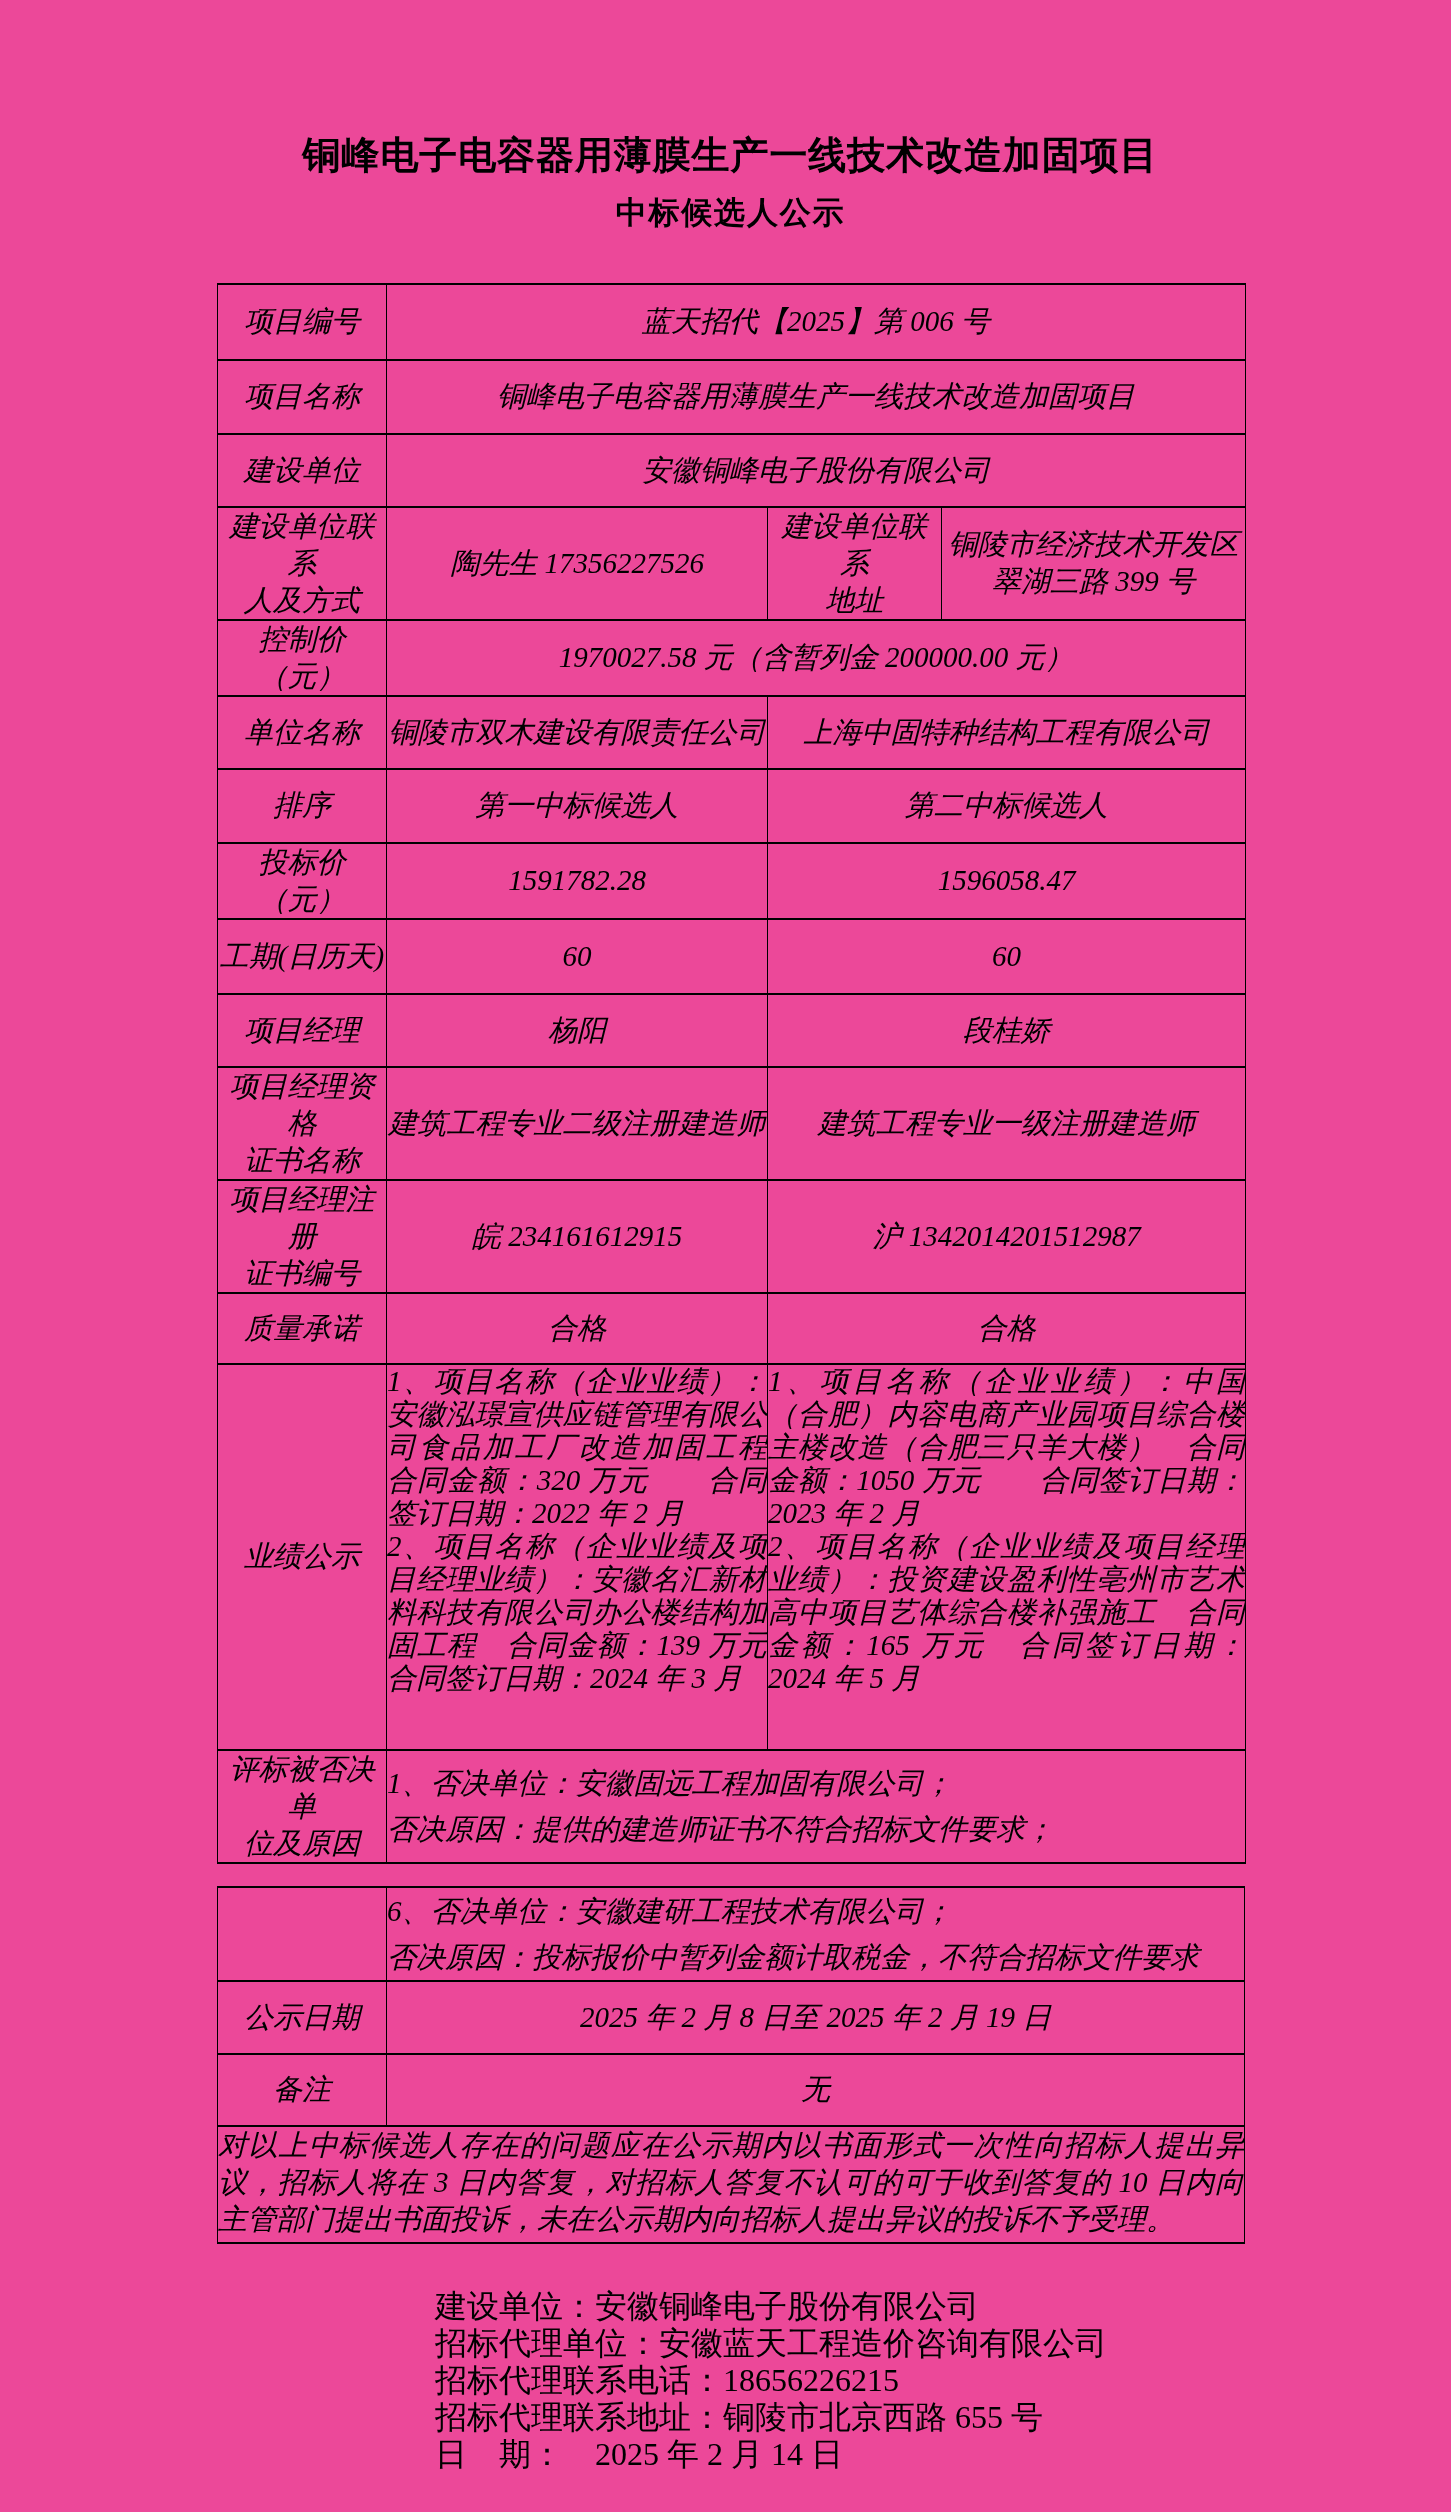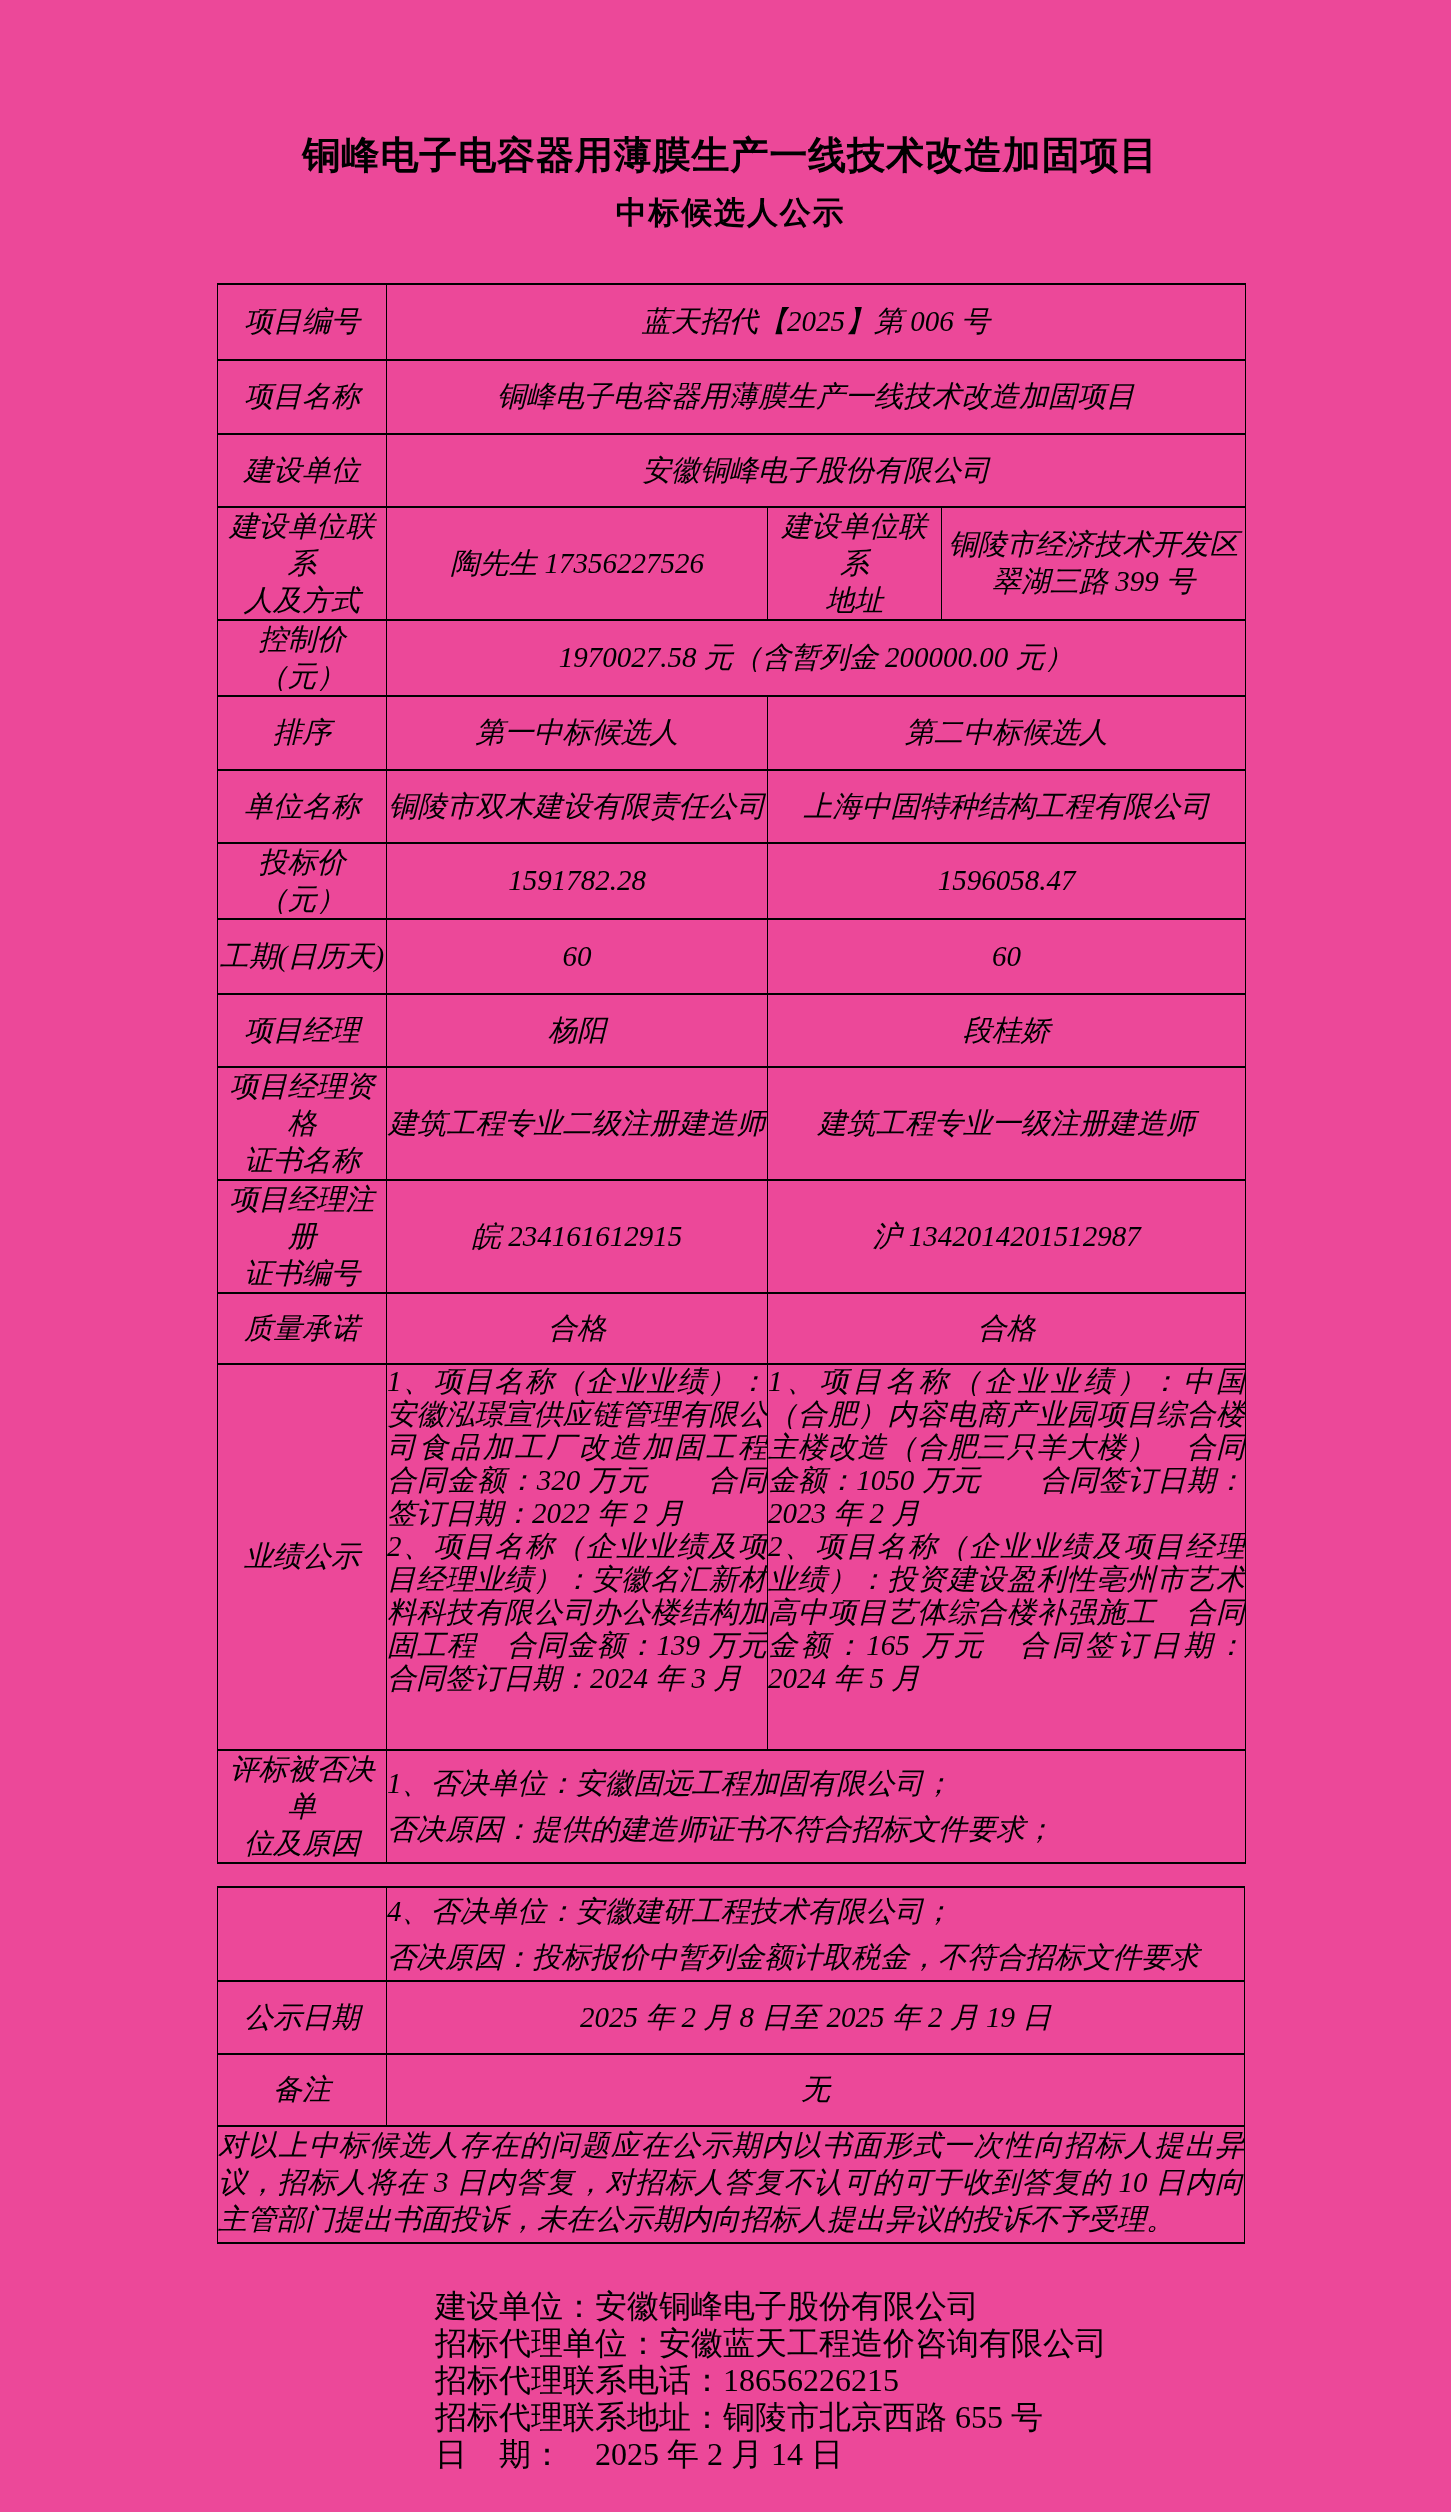--- a/index.html
+++ b/index.html
@@ -89,29 +89,29 @@
           <td class="val">陶先生 17356227526</td>
           <td class="lbl">建设单位联系
 地址</td>
           <td class="val">铜陵市经济技术开发区
 翠湖三路 399 号</td>
         </tr>
         <tr style="height:74px">
           <td class="lbl">控制价（元）</td>
           <td class="val" colspan="3">1970027.58 元（含暂列金 200000.00 元）</td>
         </tr>
+        <tr style="height:73px">
+          <td class="lbl">单位名称</td>
+          <td class="val">铜陵市双木建设有限责任公司</td>
+          <td class="val" colspan="2">上海中固特种结构工程有限公司</td>
+        </tr>
         <tr style="height:74px">
           <td class="lbl">排序</td>
           <td class="val">第一中标候选人</td>
           <td class="val" colspan="2">第二中标候选人</td>
-        </tr>
-        <tr style="height:73px">
-          <td class="lbl">单位名称</td>
-          <td class="val">铜陵市双木建设有限责任公司</td>
-          <td class="val" colspan="2">上海中固特种结构工程有限公司</td>
         </tr>
         <tr style="height:71px">
           <td class="lbl">投标价（元）</td>
           <td class="val">1591782.28</td>
           <td class="val" colspan="2">1596058.47</td>
         </tr>
         <tr style="height:75px">
           <td class="lbl" style="white-space:nowrap">工期(日历天)</td>
           <td class="val">60</td>
           <td class="val" colspan="2">60</td>
@@ -155,21 +155,21 @@
     </table>
 
     <table class="grid t2">
       <colgroup>
         <col style="width:169px">
           <col style="width:858px">
       </colgroup>
       <tbody>
         <tr style="height:93px">
           <td class="lbl"></td>
-          <td class="blocktext">4、否决单位：安徽建研工程技术有限公司；
+          <td class="blocktext">6、否决单位：安徽建研工程技术有限公司；
 否决原因：投标报价中暂列金额计取税金，不符合招标文件要求</td>
         </tr>
         <tr style="height:73px">
           <td class="lbl">公示日期</td>
           <td class="val">2025 年 2 月 8 日至 2025 年 2 月 19 日</td>
         </tr>
         <tr style="height:72px">
           <td class="lbl">备注</td>
           <td class="val">无</td>
         </tr>

